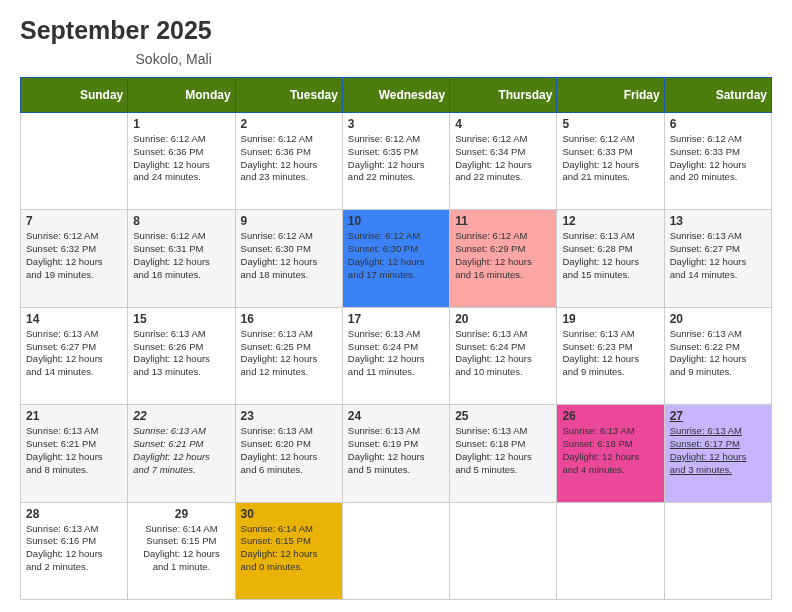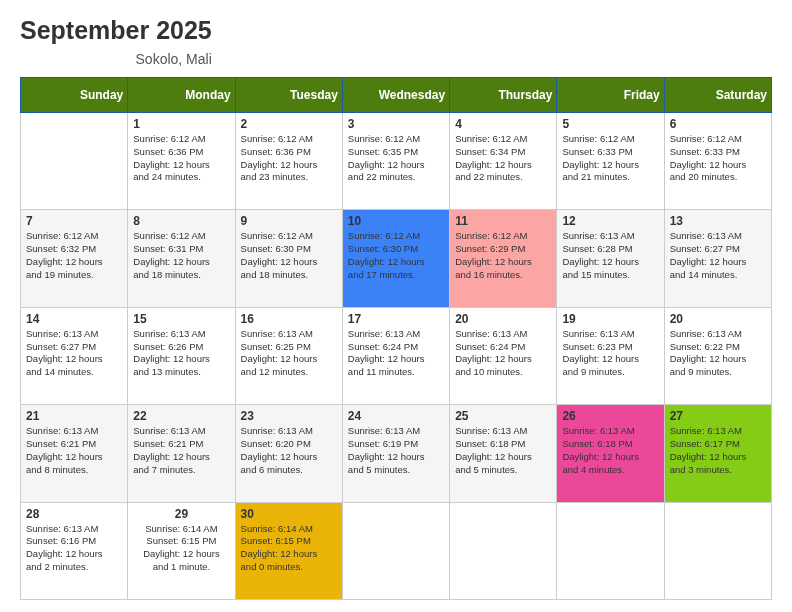--- a/index.html
+++ b/index.html
@@ -268,21 +268,21 @@
           </td>
         </tr>
         <tr>
           <td style="background: rgb(245, 245, 245);">
             <div class="day-num">21</div>
             <div class="day-info" style="white-space: pre-line;">Sunrise: 6:13 AM
 Sunset: 6:21 PM
 Daylight: 12 hours
 and 8 minutes.</div>
           </td>
-          <td style="background: rgb(245, 245, 245);">
+          <td style="background: rgb(245, 245, 245); font-style: italic;">
             <div class="day-num">22</div>
             <div class="day-info" style="white-space: pre-line;">Sunrise: 6:13 AM
 Sunset: 6:21 PM
 Daylight: 12 hours
 and 7 minutes.</div>
           </td>
           <td style="background: rgb(245, 245, 245);">
             <div class="day-num">23</div>
             <div class="day-info" style="white-space: pre-line;">Sunrise: 6:13 AM
 Sunset: 6:20 PM
@@ -303,21 +303,21 @@
 Daylight: 12 hours
 and 5 minutes.</div>
           </td>
           <td style="background: #ec4899;">
             <div class="day-num">26</div>
             <div class="day-info" style="white-space: pre-line;">Sunrise: 6:13 AM
 Sunset: 6:18 PM
 Daylight: 12 hours
 and 4 minutes.</div>
           </td>
-          <td style="background: #84cc16;">
+          <td style="background: #c4b5fd; text-decoration: underline;">
             <div class="day-num">27</div>
             <div class="day-info" style="white-space: pre-line;">Sunrise: 6:13 AM
 Sunset: 6:17 PM
 Daylight: 12 hours
 and 3 minutes.</div>
           </td>
         </tr>
         <tr>
           <td style="background: rgb(255, 255, 255);">
             <div class="day-num">28</div>

